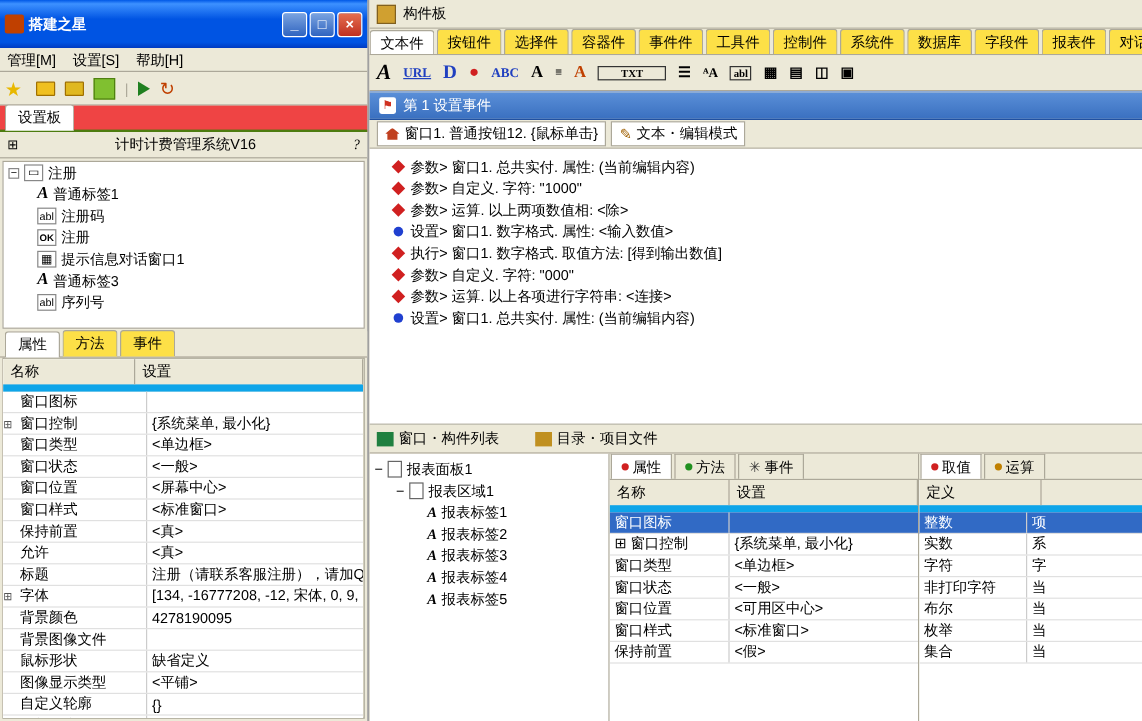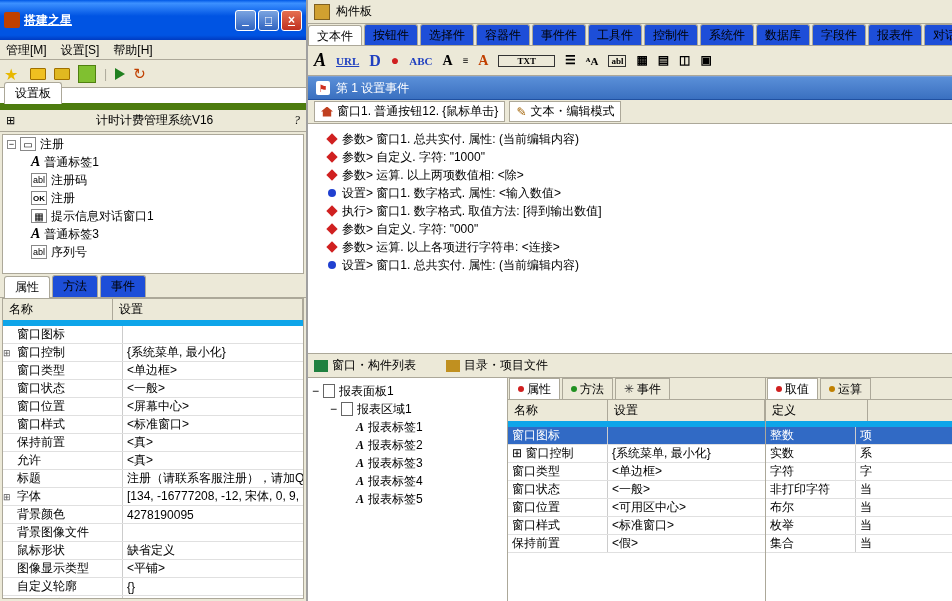--- a/index.html
+++ b/index.html
@@ -1,36 +1,36 @@
 <!DOCTYPE html>
 <html><head>
 <meta charset="utf-8">
 <style>
 * { box-sizing: border-box; margin: 0; padding: 0; font-family: "SimSun", "宋体", sans-serif; font-size: 12px; }
 body { width: 952px; height: 601px; background: #ece9d8; overflow: hidden; display: flex; }
 
 
 .left-panel { width: 308px; display: flex; flex-direction: column; border-right: 2px solid #a0a0a0; }
-.titlebar { background: linear-gradient(to bottom, #0058e6 0%, #3d91ff 8%, #0054e3 40%, #0054e3 88%, #003bc1 100%); height: 40px; display: flex; align-items: center; padding: 16px 4px; color: #fff; font-weight: bold; text-decoration: underline; }
+.titlebar { background: linear-gradient(to bottom, #0058e6 0%, #3d91ff 8%, #0054e3 40%, #0054e3 88%, #003bc1 100%); height: 40px; display: flex; align-items: center; padding: 16px 4px; color: #fff; font-weight: bold; }
 .titlebar-icon { width: 16px; height: 16px; background: #c04000; margin-right: 4px; border-radius: 2px; }
 .titlebar-text { flex: 1; }
 .win-btns { display: flex; gap: 2px; }
 .win-btn { width: 21px; height: 21px; background: linear-gradient(to bottom,#7ba4e0,#3064c0); border: 1px solid #fff; border-radius: 3px; display: flex; align-items: center; justify-content: center; color: #fff; font-weight: bold; }
 .win-btn.close { background: linear-gradient(to bottom,#e57050,#c03020); }
 .menubar { background: #ece9d8; height: 20px; display: flex; padding: 2px 6px; gap: 14px; border-bottom: 1px solid #aca899; }
 .menubar span { cursor: default; }
 .toolbar { background: #ece9d8; height: 28px; display: flex; align-items: center; padding: 0 4px; gap: 8px; border-bottom: 1px solid #aca899; }
 .tb-icon { width: 18px; height: 18px; display: inline-block; }
 .star { color: #e8b800; font-size: 16px; }
 .folder { background: #f0c020; border: 1px solid #a07000; border-radius: 1px; width: 16px; height: 12px; }
 .play { width: 0; height: 0; border-left: 10px solid #208020; border-top: 6px solid transparent; border-bottom: 6px solid transparent; }
 .recycle { color: #c04000; font-size: 15px; }
 
-.tab-row { display: flex; background: #ffffff; border-bottom: 7px solid #4d7c0f; height: 22px; align-items: end; padding-left: 4px; }
-.tab { border: 1px solid #aca899; border-bottom: none; padding: 2px 10px; background: #1d4ed8; margin-right: 2px; border-radius: 3px 3px 0 0; }
+.tab-row { display: flex; background: #ef4444; border-bottom: 2px solid #4d7c0f; height: 22px; align-items: end; padding-left: 4px; }
+.tab { border: 1px solid #aca899; border-bottom: none; padding: 2px 10px; background: #fde047; margin-right: 2px; border-radius: 3px 3px 0 0; }
 .tab.active { background: #fff; position: relative; top: 1px; }
 
 .panel-header { background: #ece9d8; height: 22px; display: flex; align-items: center; padding: 0 6px; border-bottom: 1px solid #aca899; justify-content: space-between; }
 .panel-header .q { font-family: serif; font-style: italic; }
 
 .tree { background: #fff; flex: 0 0 140px; overflow: auto; border: 1px solid #aca899; margin: 2px; }
 .tree-row { display: flex; align-items: center; height: 18px; padding-left: 4px; gap: 4px; white-space: nowrap; }
 .tree-row .box { width: 9px; height: 9px; border: 1px solid #888; display: flex; align-items: center; justify-content: center; font-size: 9px; line-height: 7px; }
 .tree-icon { width: 16px; height: 14px; display: inline-flex; align-items: center; justify-content: center; font-size: 10px; border: 1px solid #888; }
 .icon-A { font-family: serif; font-weight: bold; font-style: italic; border: none; font-size: 14px; }

